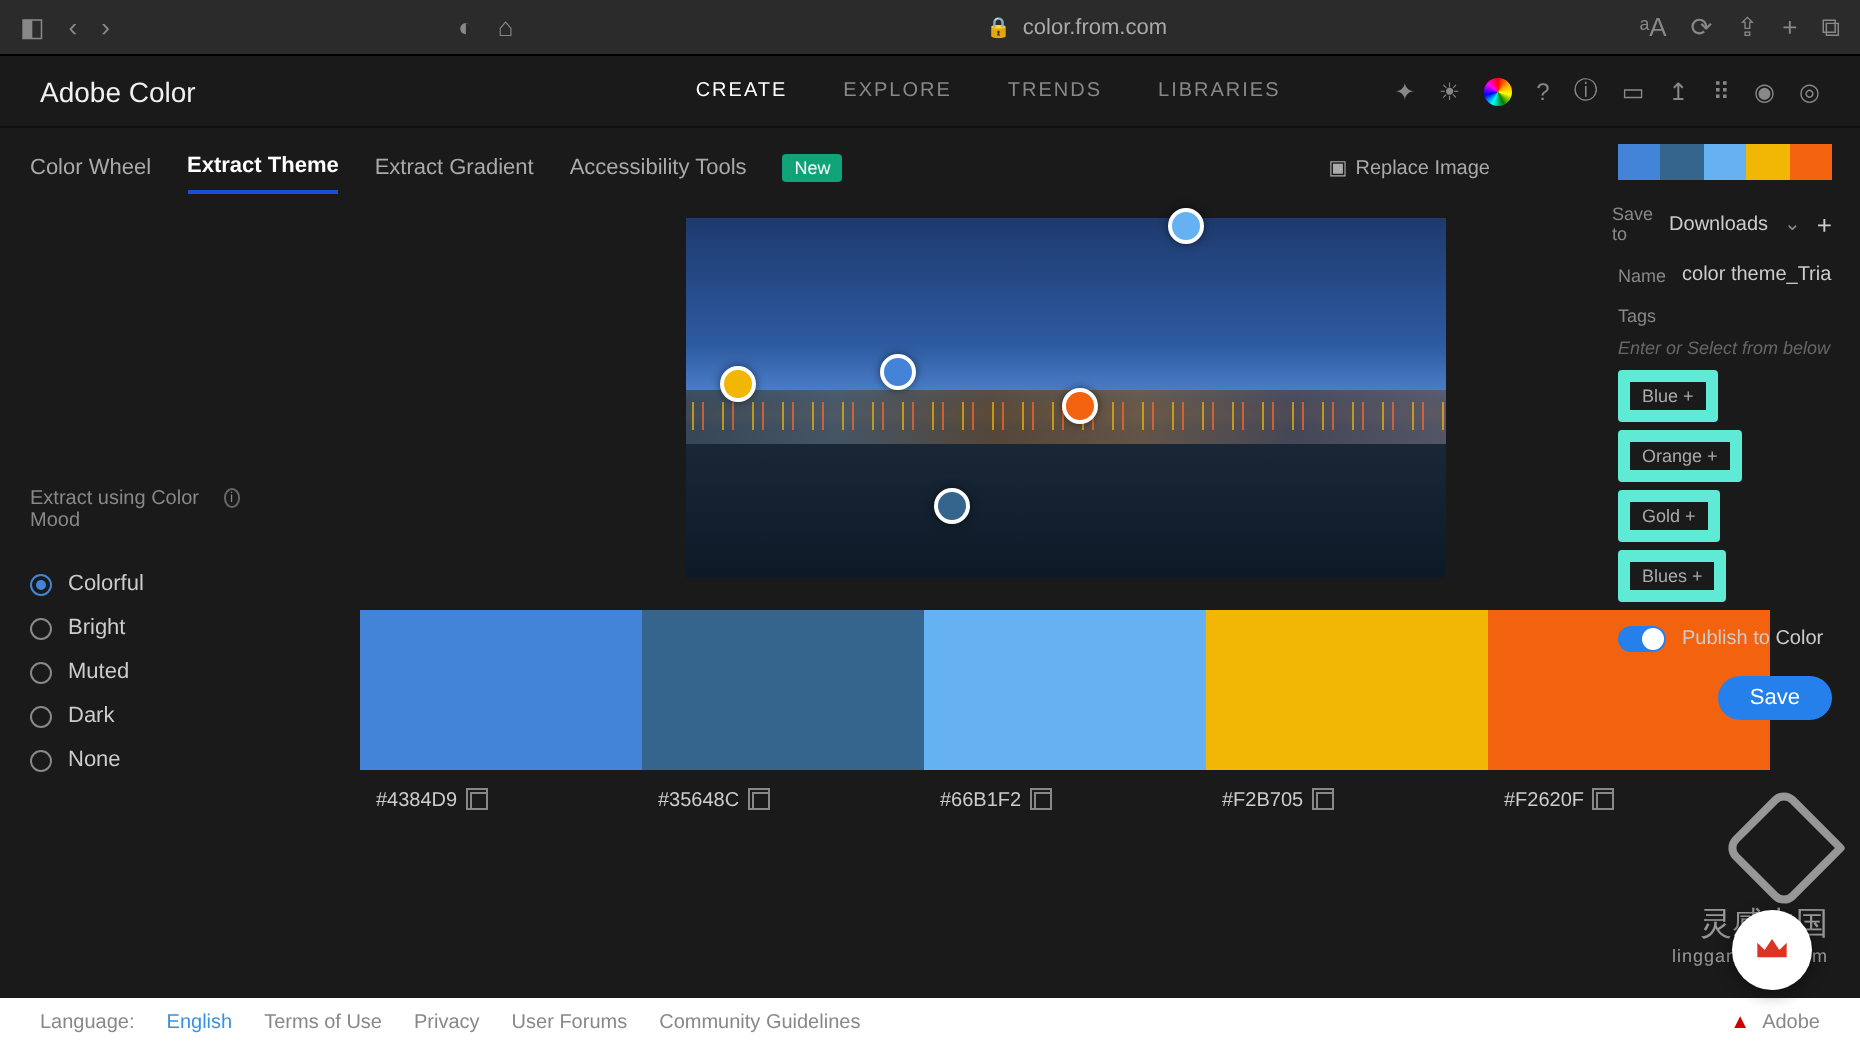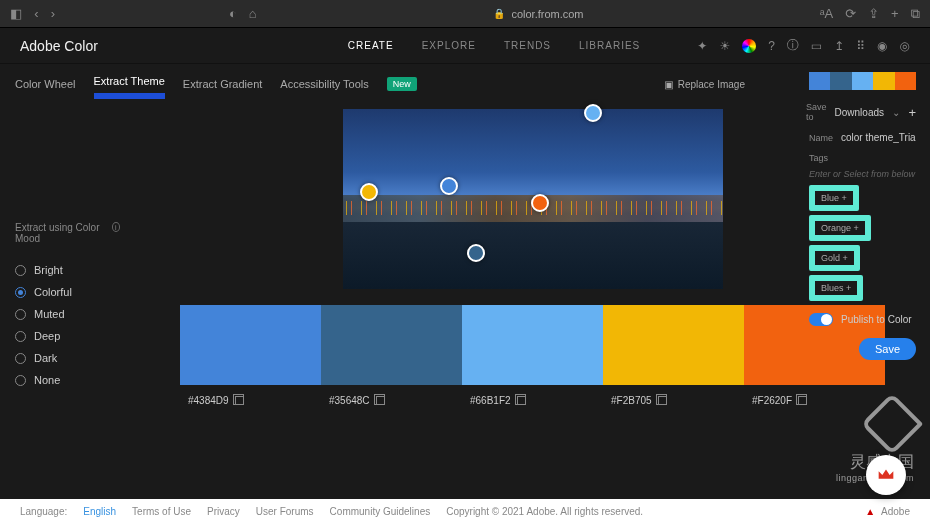--- a/index.html
+++ b/index.html
@@ -17,21 +17,21 @@
 .top-nav { display: flex; gap: 28px; margin-left: 250px; }
 .top-nav-item { font-size: 10px; letter-spacing: 1px; color: #888; cursor: pointer; }
 .top-nav-item.active { color: #fff; }
 .header-icons { margin-left: auto; display: flex; gap: 12px; align-items: center; color: #888; font-size: 12px; }
 .header-icons span { cursor: pointer; }
 .color-wheel-icon { width: 14px; height: 14px; border-radius: 50%; background: conic-gradient(red,orange,yellow,green,cyan,blue,magenta,red); }
 
 
 .sub-tabs { height: 40px; display: flex; align-items: center; padding: 0 15px; gap: 18px; }
 .sub-tab { font-size: 11px; color: #aaa; cursor: pointer; padding: 6px 0; }
-.sub-tab.active { color: #fff; border-bottom: 6px solid #1d4ed8; }
+.sub-tab.active { color: #fff; border-bottom: 2px solid #1d4ed8; font-weight: bold; }
 .badge-new { background: #10a378; color: #fff; font-size: 9px; padding: 2px 6px; border-radius: 2px; }
 .replace-img { margin-left: auto; margin-right: 170px; font-size: 10px; color: #aaa; cursor: pointer; display:flex; align-items:center; gap:4px;}
 
 
 .main { display: flex; align-items: flex-end; }
 .left-panel { width: 135px; padding: 15px; }
 .panel-title { font-size: 10px; color: #888; display:flex; gap:6px; align-items:start;}
 .info-icon { width:10px; height:10px; border:1px solid #666; border-radius:50%; font-size:7px; display:inline-flex; align-items:center; justify-content:center;}
 .mood-list { margin-top: 15px; }
 .mood-item { display: flex; align-items: center; gap: 8px; padding: 5px 0; cursor: pointer; font-size: 11px; color: #ccc; }
@@ -140,34 +140,30 @@
 </div>
 
 <div class="main">
   <div class="left-panel">
     <div class="panel-title">
       <span>Extract using Color Mood</span>
       <span class="info-icon">i</span>
     </div>
     <div class="mood-list" id="mood-list">
         <div class="mood-item">
-          <span class="radio "></span>
-          <span>Bright</span>
-        </div>
-        <div class="mood-item">
           <span class="radio checked"></span>
           <span>Colorful</span>
         </div>
         <div class="mood-item">
           <span class="radio "></span>
+          <span>Bright</span>
+        </div>
+        <div class="mood-item">
+          <span class="radio "></span>
           <span>Muted</span>
-        </div>
-        <div class="mood-item">
-          <span class="radio "></span>
-          <span>Deep</span>
         </div>
         <div class="mood-item">
           <span class="radio "></span>
           <span>Dark</span>
         </div>
         <div class="mood-item">
           <span class="radio "></span>
           <span>None</span>
         </div>
       </div>
@@ -252,21 +248,20 @@
 
 <div class="footer">
   <span>Language:</span>
   <span class="lang">English</span>
   <span id="footer-links" style="display:flex; gap:16px;">
       <span>Terms of Use</span>
       <span>Privacy</span>
       <span>User Forums</span>
       <span>Community Guidelines</span>
     </span>
-  <span>Copyright © 2021 Adobe. All rights reserved.</span>
   <span class="right">
     <span style="color:#c00;">▲</span>
     <span>Adobe</span>
   </span>
 </div>
 
 <div class="watermark">
   <div class="logo"></div>
   <div class="txt">灵感中国</div>
   <div class="url">lingganchina.com</div>

